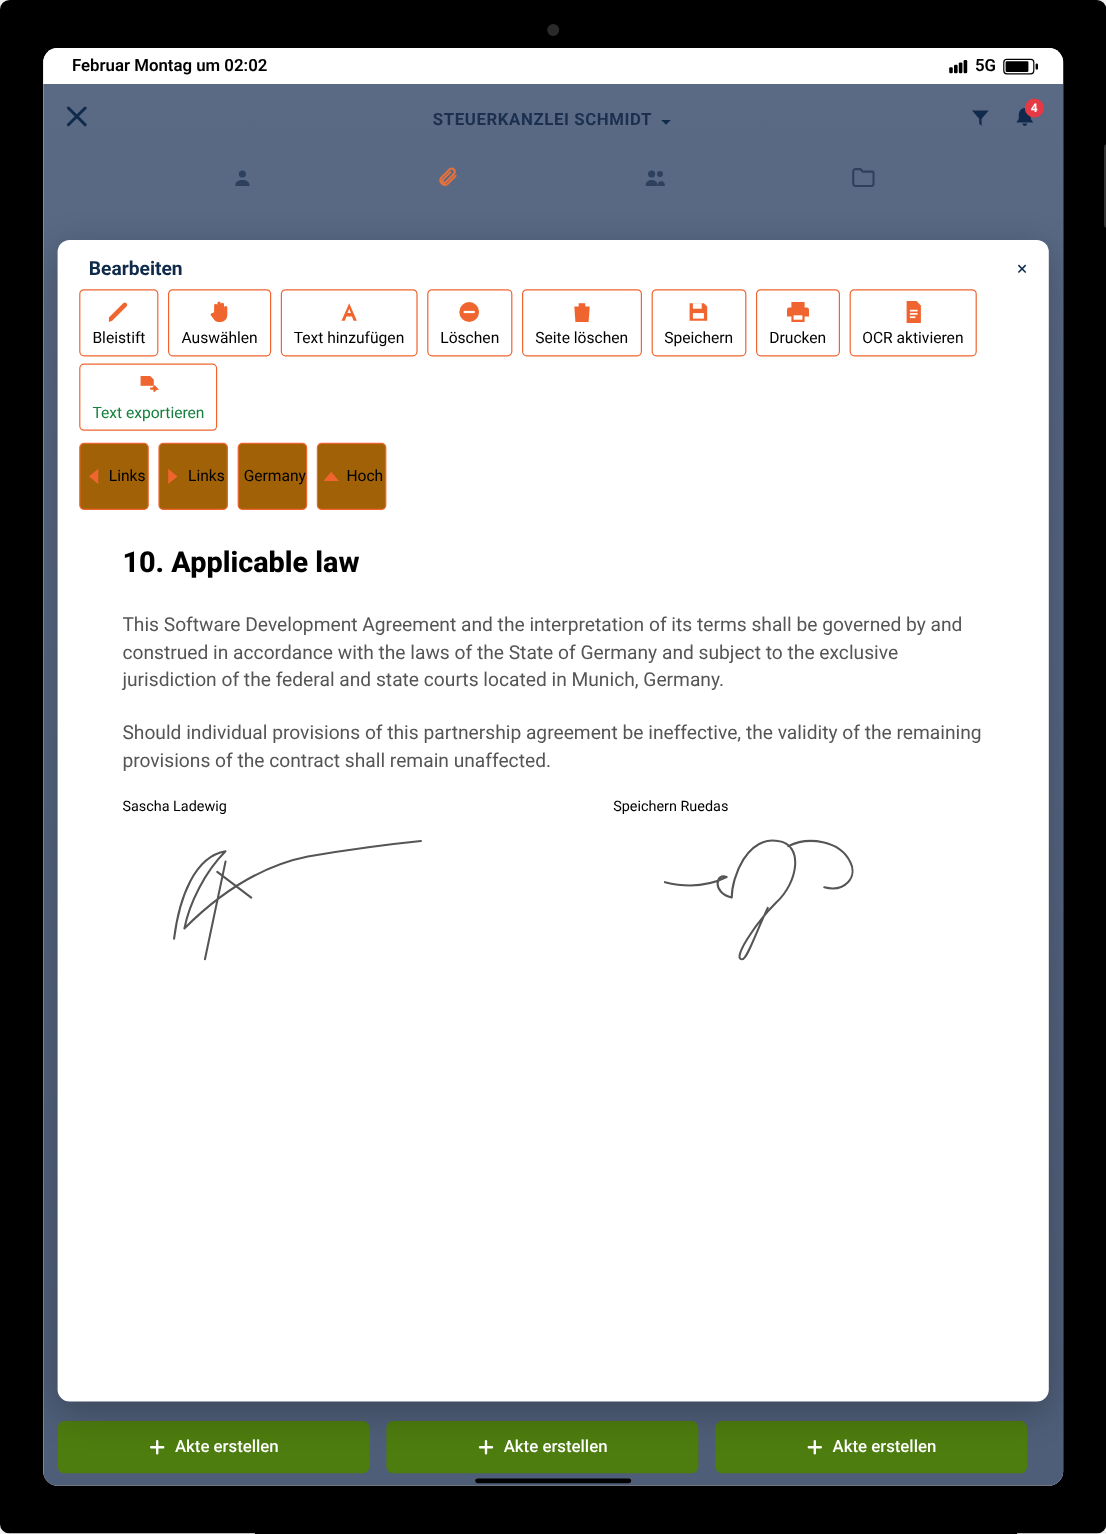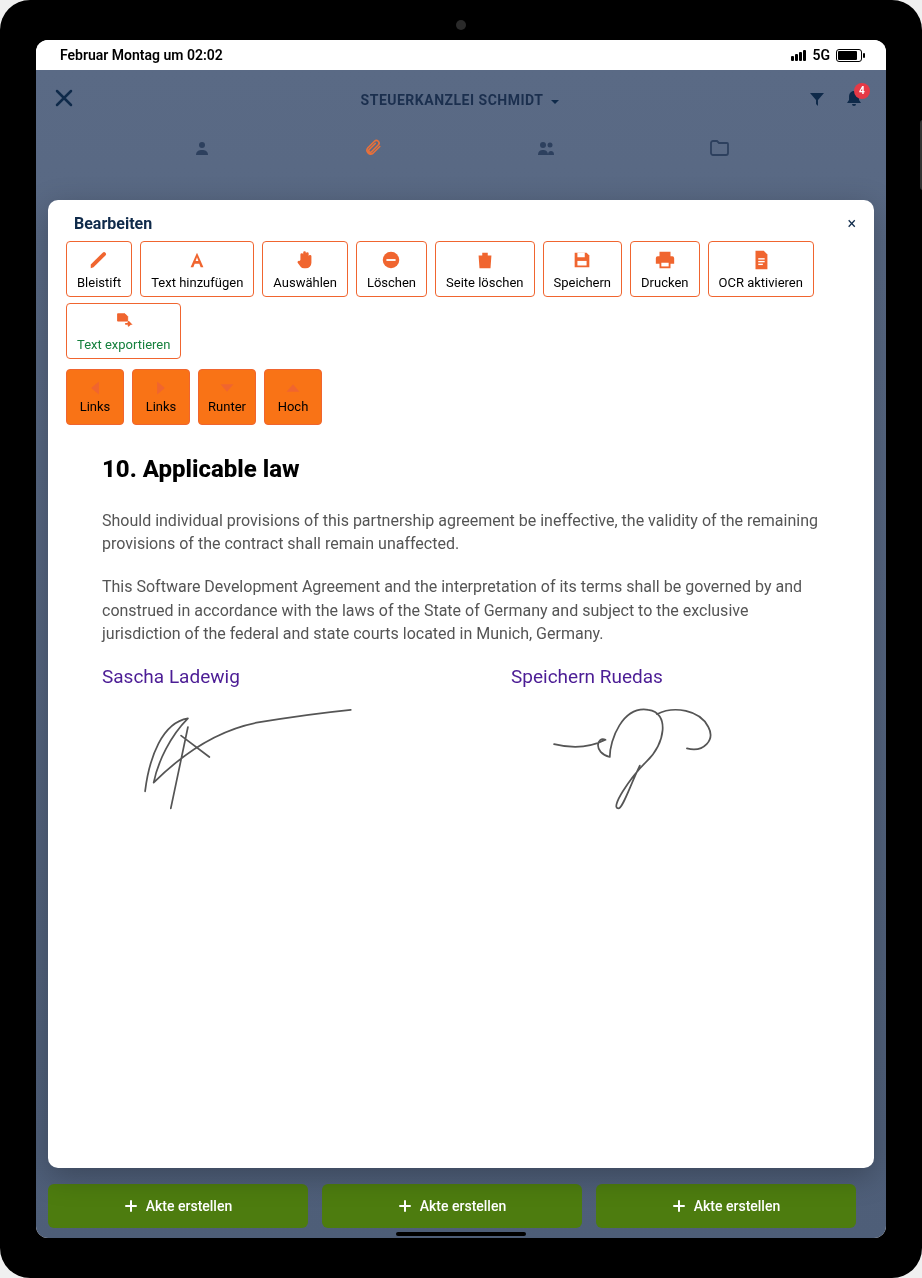--- a/index.html
+++ b/index.html
@@ -9,21 +9,21 @@
     width: 922px;
     height: 1278px;
     overflow: hidden;
     position: relative;
   }
   
   .tablet-frame {
     position: absolute;
     inset: 0;
     background: #000;
-    border-radius: 30px;
+    border-radius: 8px;
     padding: 40px 36px;
   }
   .camera-dot {
     position: absolute;
     top: 20px; left: 50%; transform: translateX(-50%);
     width: 10px; height: 10px; border-radius: 50%; background: #2a2a2a;
   }
   .screen {
     width: 100%; height: 100%;
     background: #fff;
@@ -150,43 +150,43 @@
   .tool-btn .ico { width:22px; height:22px; display:flex; align-items:center; justify-content:center; color:#f0652f; }
   .tool-btn .ico svg { width:22px; height:22px; }
   .tool-btn span { white-space: nowrap; text-align: center; }
   .nav-row {
     display: flex; gap: 8px;
     padding: 4px 18px 10px 18px;
   }
   .nav-btn {
     border: 1.5px solid #f0652f;
     border-radius: 4px;
-    background: #f97316;
+    background: #a16207;
     width: 58px; height: 56px;
-    display:flex; flex-direction:column; align-items:center; justify-content:center;
+    display:flex; flex-direction:row; align-items:center; justify-content:center;
     gap:4px; font-size:13px; cursor:pointer;
   }
   .nav-btn .ico { width:18px; height:14px; display:flex; align-items:center; justify-content:center; color:#f0652f;}
   
   .doc-area {
     flex: 1;
     overflow: auto;
     padding: 20px 54px 40px 54px;
     color: #333;
   }
   .doc-h2 {
     font-size: 24px; font-weight: 800; color:#000; margin-bottom: 26px;
   }
   .doc-p { font-size: 16px; line-height: 1.45; margin-bottom: 20px; color:#555; }
   .doc-p strong { color:#000; font-weight:800; }
   .sig-row {
     display:flex; gap: 100px; margin-top: 20px;
   }
   .sig-col { flex:1; }
-  .sig-name { font-size:19px; margin-bottom: 9px; color:#4c1d95;}
+  .sig-name { font-size:12px; margin-bottom: 9px; color:#000000;}
   .sig-box { height: 120px; position:relative; }
   .sig-box svg { width: 100%; height: 100%; }
 </style>
 </head>
 <body>
 
 <div class="tablet-frame">
   <div class="camera-dot"></div>
   <div class="side-button"></div>
   <div class="screen">
@@ -295,32 +295,32 @@
           <div class="ico">
             <svg viewBox="0 0 24 24">
                 <path d="M3 21 L6 20 L19 7 a2 2 0 0 0 -3 -3 L3 17 Z" fill="#f0652f"></path>
               </svg>
           </div>
           <span>Bleistift</span>
         </div>
         <div class="tool-btn">
           <div class="ico">
             <svg viewBox="0 0 24 24">
+                <path d="M7 12 V6 a1.5 1.5 0 0 1 3 0 V11 V4 a1.5 1.5 0 0 1 3 0 V11 V5 a1.5 1.5 0 0 1 3 0 V12 V8 a1.5 1.5 0 0 1 3 0 V15 a6 6 0 0 1 -6 6 H11 a5 5 0 0 1 -4 -2 L4 15 a1.5 1.5 0 0 1 2 -2 Z" fill="#f0652f"></path>
+              </svg>
+          </div>
+          <span>Auswählen</span>
+        </div>
+        <div class="tool-btn">
+          <div class="ico">
+            <svg viewBox="0 0 24 24">
                 <path d="M12 4 L5 20 H8 L9.5 16 H14.5 L16 20 H19 L12 4 Z M10.5 13 L12 9 L13.5 13 Z" fill="#f0652f"></path>
               </svg>
           </div>
           <span>Text hinzufügen</span>
-        </div>
-        <div class="tool-btn">
-          <div class="ico">
-            <svg viewBox="0 0 24 24">
-                <path d="M7 12 V6 a1.5 1.5 0 0 1 3 0 V11 V4 a1.5 1.5 0 0 1 3 0 V11 V5 a1.5 1.5 0 0 1 3 0 V12 V8 a1.5 1.5 0 0 1 3 0 V15 a6 6 0 0 1 -6 6 H11 a5 5 0 0 1 -4 -2 L4 15 a1.5 1.5 0 0 1 2 -2 Z" fill="#f0652f"></path>
-              </svg>
-          </div>
-          <span>Auswählen</span>
         </div>
         <div class="tool-btn">
           <div class="ico">
             <svg viewBox="0 0 24 24">
                 <circle cx="12" cy="12" r="9" fill="#f0652f"></circle>
                 <rect x="7" y="11" width="10" height="2" fill="#fff"></rect>
               </svg>
           </div>
           <span>Löschen</span>
         </div>
@@ -392,36 +392,36 @@
               </svg>
           </div>
           <span>Links</span>
         </div>
         <div class="nav-btn">
           <div class="ico">
             <svg viewBox="0 0 14 14">
                 <path d="M2 4 L7 10 L12 4 Z" fill="#f0652f"></path>
               </svg>
           </div>
-          <span>Runter</span>
+          <span>Germany</span>
         </div>
         <div class="nav-btn">
           <div class="ico">
             <svg viewBox="0 0 14 14">
                 <path d="M2 10 L7 4 L12 10 Z" fill="#f0652f"></path>
               </svg>
           </div>
           <span>Hoch</span>
         </div>
       </div>
 
       <div class="doc-area">
         <h2 class="doc-h2">10. Applicable law</h2>
+        <p class="doc-p">This Software Development Agreement and the interpretation of its terms shall be governed by and construed in accordance with the laws of the State of Germany and subject to the exclusive jurisdiction of the federal and state courts located in Munich, Germany.</p>
         <p class="doc-p">Should individual provisions of this partnership agreement be ineffective, the validity of the remaining provisions of the contract shall remain unaffected.</p>
-        <p class="doc-p">This Software Development Agreement and the interpretation of its terms shall be governed by and construed in accordance with the laws of the State of Germany and subject to the exclusive jurisdiction of the federal and state courts located in Munich, Germany.</p>
         <div class="sig-row">
           <div class="sig-col">
             <div class="sig-name">Sascha Ladewig</div>
             <div class="sig-box">
               <svg viewBox="0 0 300 140">
                 <path d="M20 110 C 25 70, 40 30, 70 25 C 50 45, 35 75, 30 100 C 60 70, 100 40, 150 30 C 180 25, 230 18, 260 15 M62 45 L95 70 M70 35 L50 130" fill="none" stroke="#555" stroke-width="2" stroke-linecap="round" stroke-linejoin="round"></path>
               </svg>
             </div>
           </div>
           <div class="sig-col">

